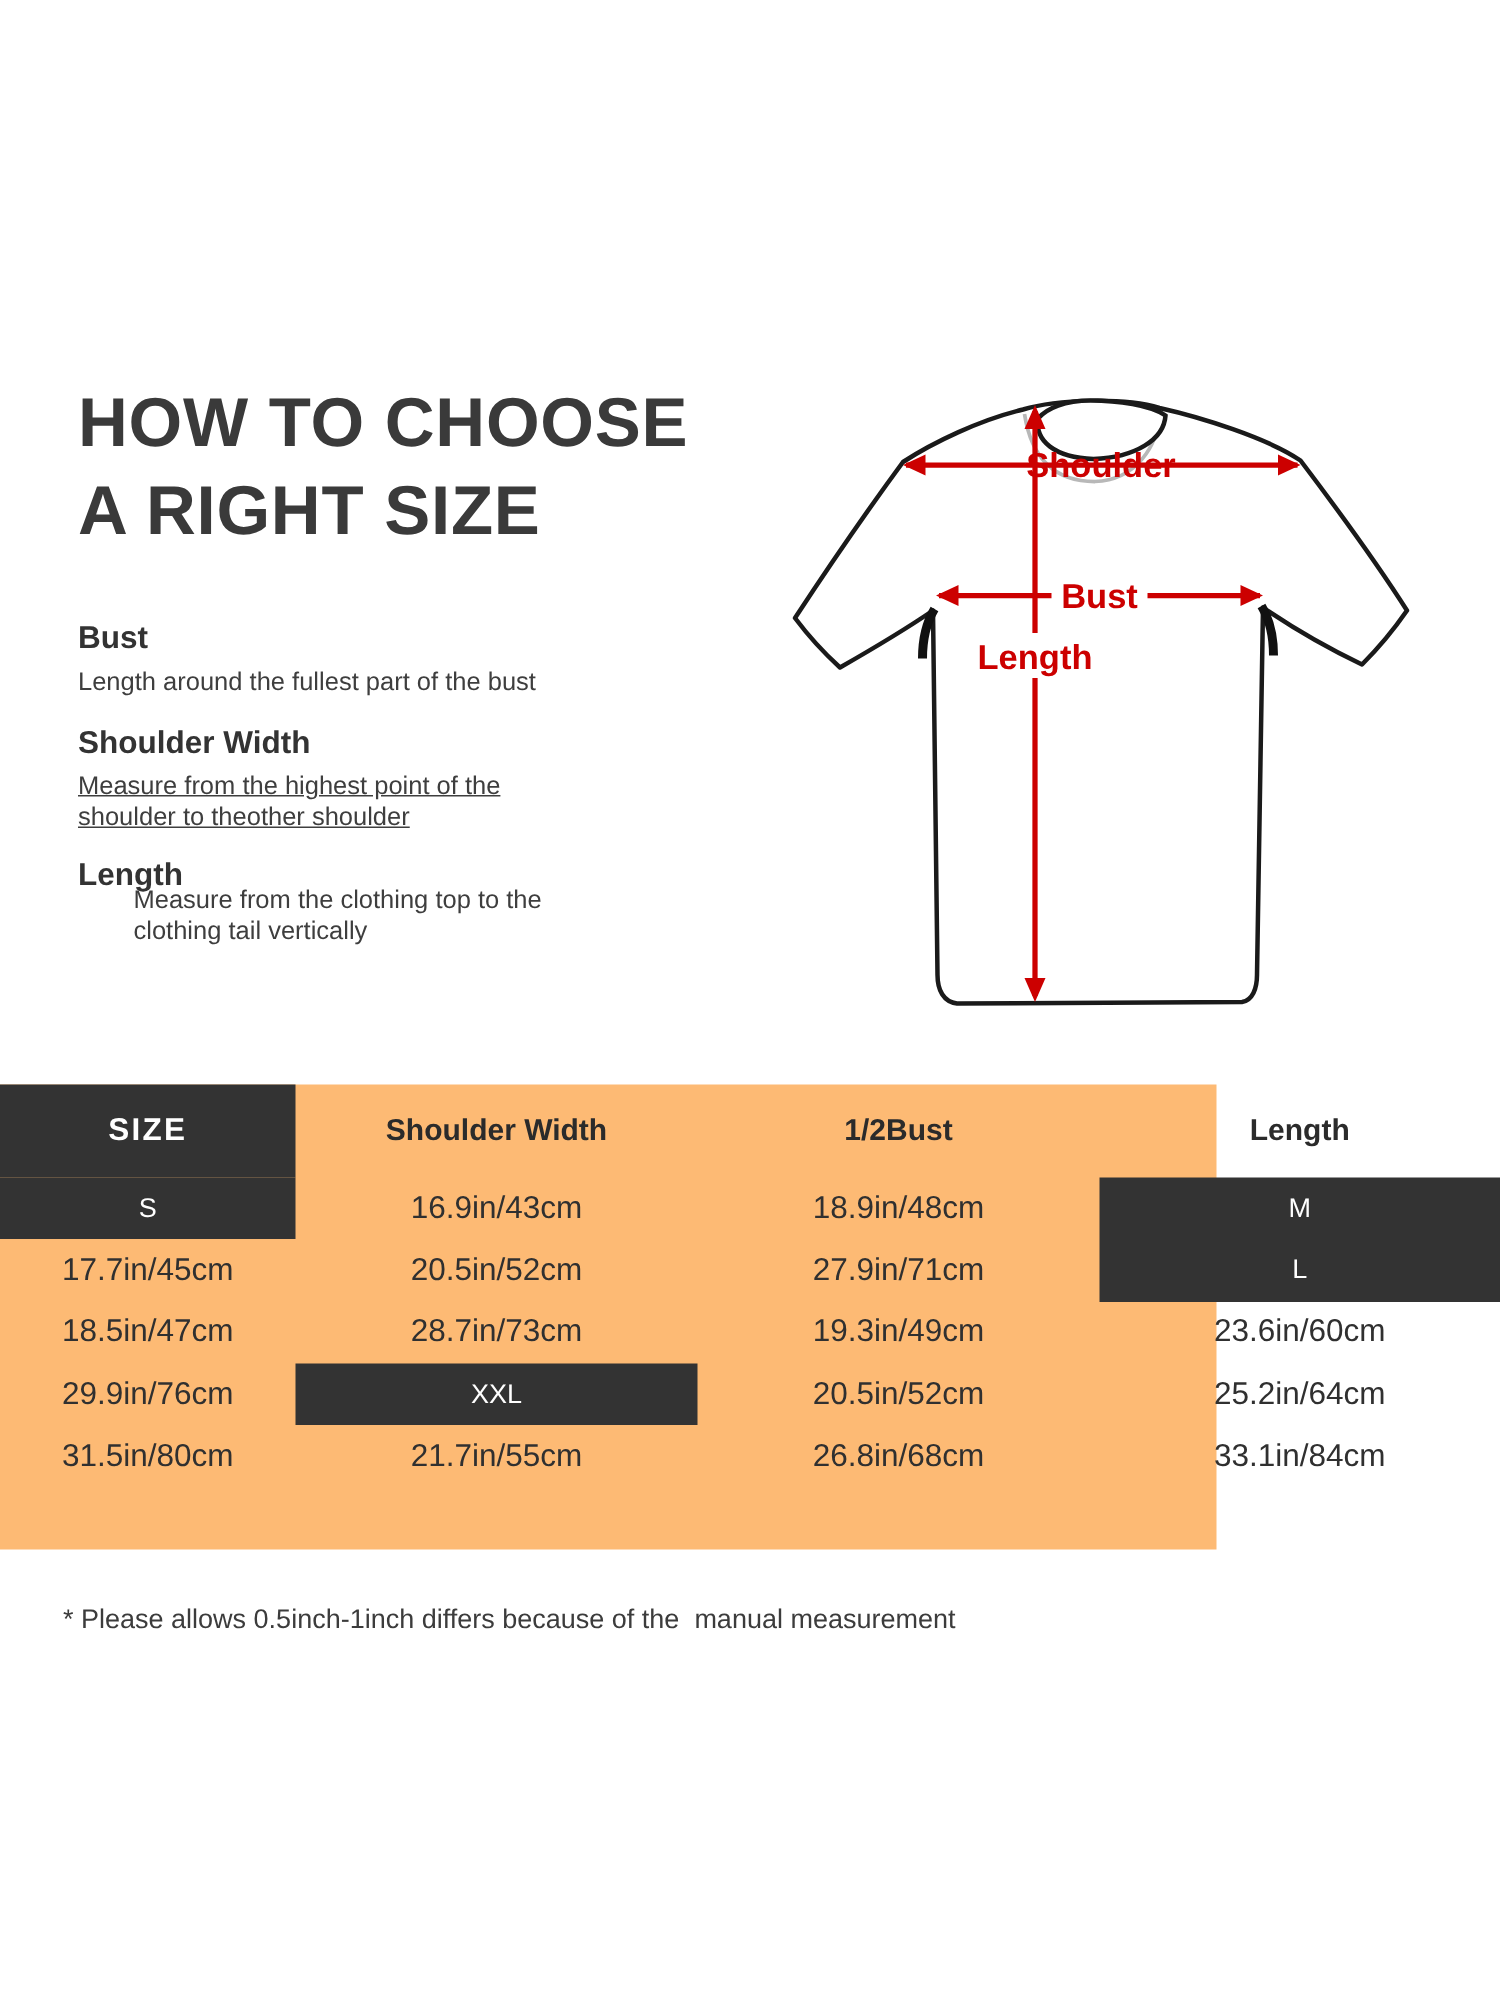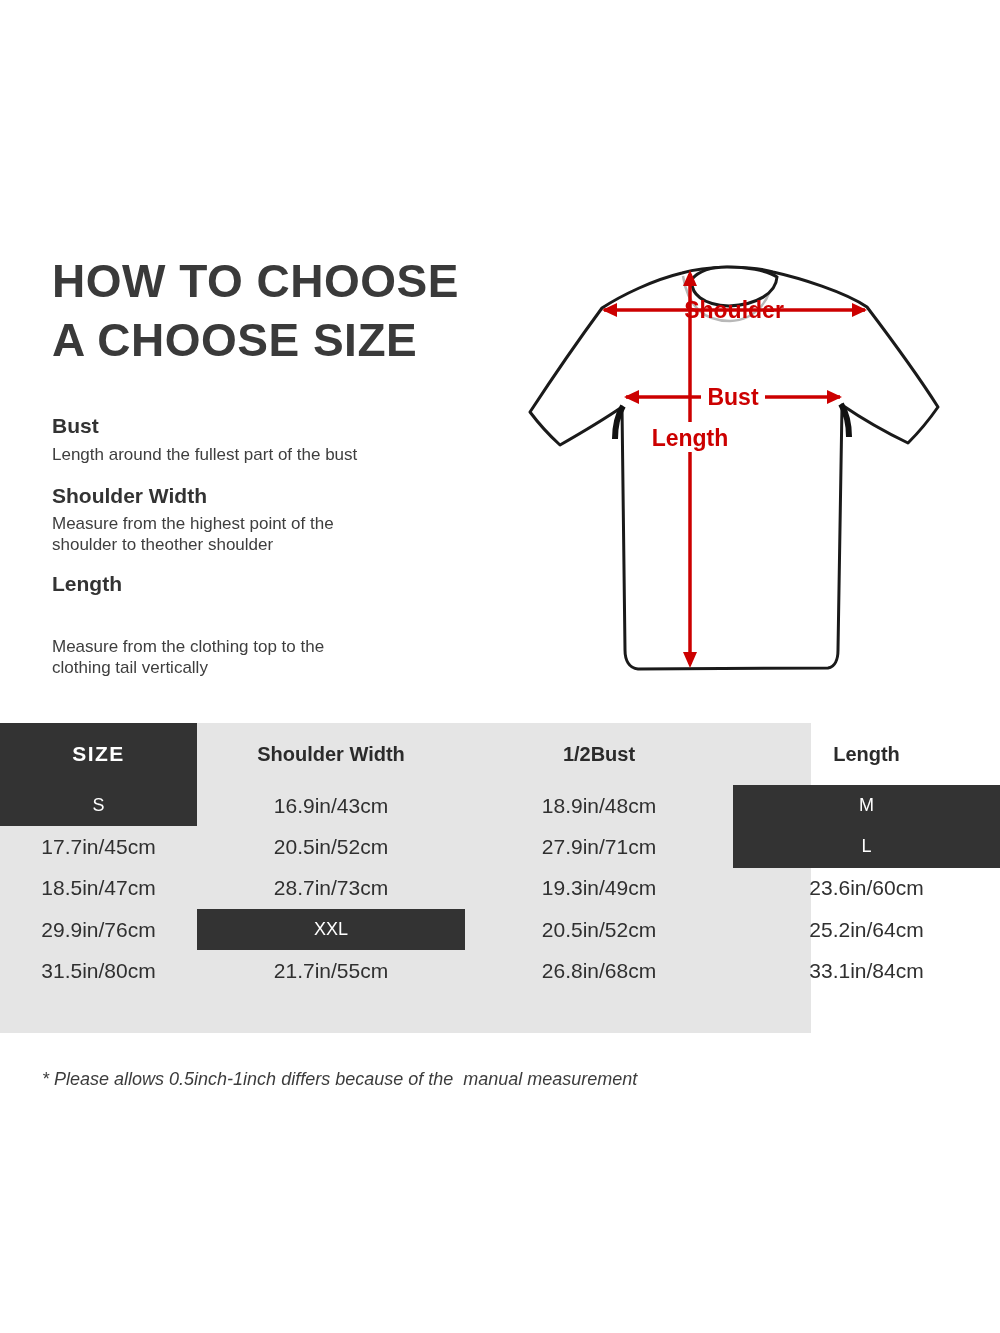--- a/index.html
+++ b/index.html
@@ -21,68 +21,68 @@
     position: absolute; left: 52px;
     font-size: 21px; font-weight: 700; color: #333333;
   }
   .sec-text {
     position: absolute; left: 52px;
     font-size: 17px; color: #3e3e3e; line-height: 20.5px; white-space: pre-line;
   }
   .h-bust    { top: 414px; }
   .t-bust    { top: 445px; }
   .h-shoulder{ top: 484px; }
-  .t-shoulder{ top: 514px; }
+  .t-shoulder{ top: 514px; text-decoration: underline; }
   .h-length  { top: 572px; }
-  .t-length  { top: 637px; }
+  .t-length  { top: 590px; margin-left: 37px; }
 
   
   .diagram {
     position: absolute; left: 505px; top: 250px;
     width: 450px; height: 430px;
   }
   .diagram svg { width: 100%; height: 100%; display: block; }
   .arrow-label {
     font-family: "Liberation Sans", sans-serif;
     font-size: 23px; font-weight: 700; fill: #cc0000;
   }
 
   
   .size-table {
     position: absolute; left: 0; top: 723px;
     width: 811px; height: 310px;
     display: grid;
     grid-template-columns: 197px 268px 268px 267px;
     grid-template-rows: 62px repeat(6, 41.3px);
-    background: #e5e5e5;
+    background: #fdba74;
   }
   .size-table .cell {
     display: flex; align-items: center; justify-content: center;
     font-size: 21px; color: #303030;
   }
   .size-table .dark {
     background: #333333; color: #ffffff;
   }
   .size-table .head {
     font-size: 20px; font-weight: 700; color: #2b2b2b;
   }
   .size-table .head.dark { color: #ffffff; letter-spacing: 1.5px; font-size: 21px; }
   .size-table .size-cell { font-size: 18px; }
 
   
   .footnote {
     position: absolute; left: 42px; top: 1069px;
-    font-size: 18px; color: #3c3c3c; white-space: pre; font-style: italic;
+    font-size: 18px; color: #3c3c3c; white-space: pre;
   }
 </style>
 </head>
 <body>
 
 <div class="guide-title"><span>HOW TO CHOOSE</span>
-<span>A CHOOSE SIZE</span></div>
+<span>A RIGHT SIZE</span></div>
 
 <div class="sec-heading h-bust">Bust</div>
 <div class="sec-text t-bust">Length around the fullest part of the bust</div>
 
 <div class="sec-heading h-shoulder">Shoulder Width</div>
 <div class="sec-text t-shoulder">Measure from the highest point of the
 shoulder to theother shoulder</div>
 
 <div class="sec-heading h-length">Length</div>
 <div class="sec-text t-length">Measure from the clothing top to the

